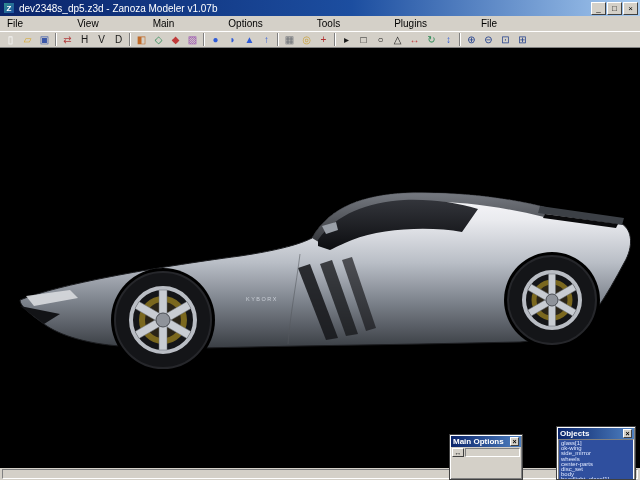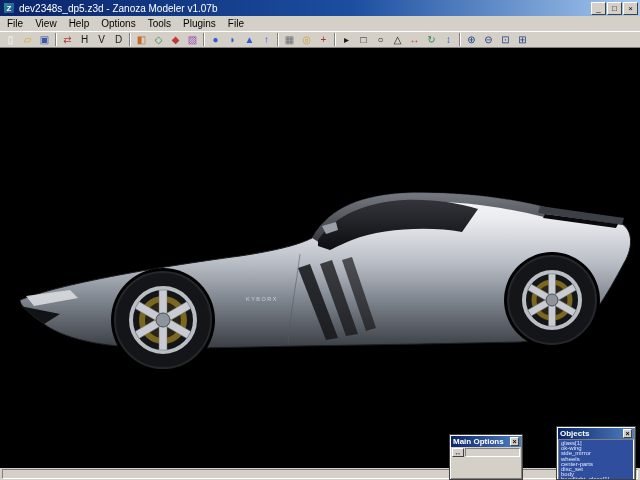--- a/index.html
+++ b/index.html
@@ -24,21 +24,21 @@
   .win-controls{display:flex;}
   .win-btn{
     width:15px;height:13px;margin-left:1px;background:#d4d0c8;
     border:1px solid;border-color:#ffffff #404040 #404040 #ffffff;
     font-size:8px;line-height:11px;text-align:center;color:#000;
     font-family:"Liberation Sans",sans-serif;
   }
 
   .menubar{
     height:15px;background:#d4d0c8;display:flex;align-items:center;
-    font-size:10px;color:#000;padding-left:1px;
+    font-size:10px;color:#000;padding-left:1px;gap:42px;
   }
   .menu-item{padding:1px 6px;cursor:default;}
 
   .toolbar{
     height:17px;background:#d4d0c8;display:flex;align-items:center;
     padding:0 2px;border-top:1px solid #ffffff;border-bottom:1px solid #808080;
   }
   .tb-icon{
     width:17px;height:15px;font-size:10px;line-height:14px;text-align:center;
     border:1px solid transparent;cursor:default;flex:none;
@@ -123,21 +123,21 @@
         <button class="win-btn">×</button>
       </div>
   </div>
 
   <div class="menubar">
 
       <span class="menu-item">File</span>
 
       <span class="menu-item">View</span>
 
-      <span class="menu-item">Help</span>
+      <span class="menu-item">Main</span>
 
       <span class="menu-item">Options</span>
 
       <span class="menu-item">Tools</span>
 
       <span class="menu-item">Plugins</span>
 
       <span class="menu-item">File</span>
     </div>
 

